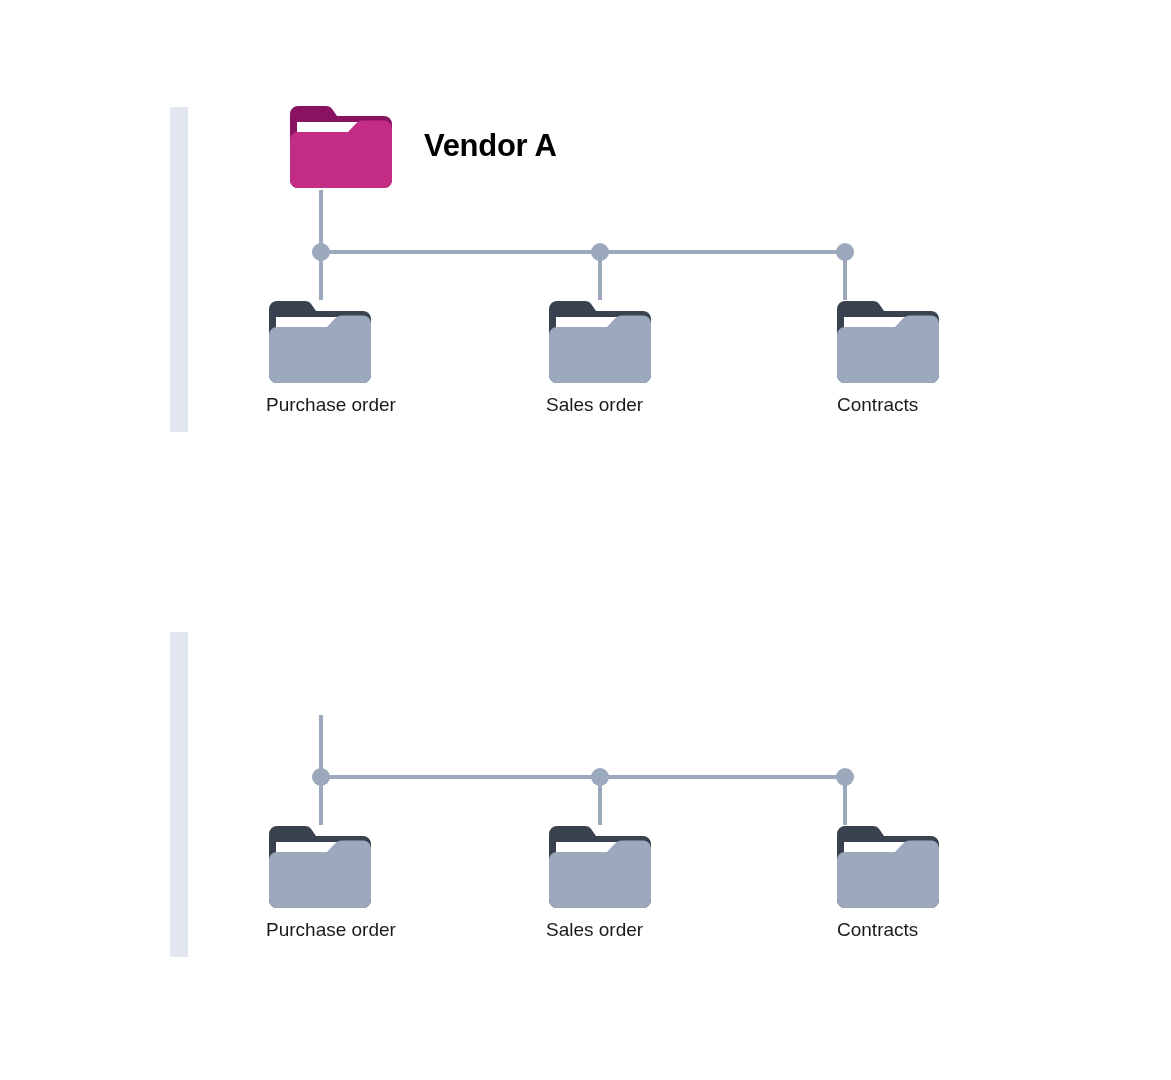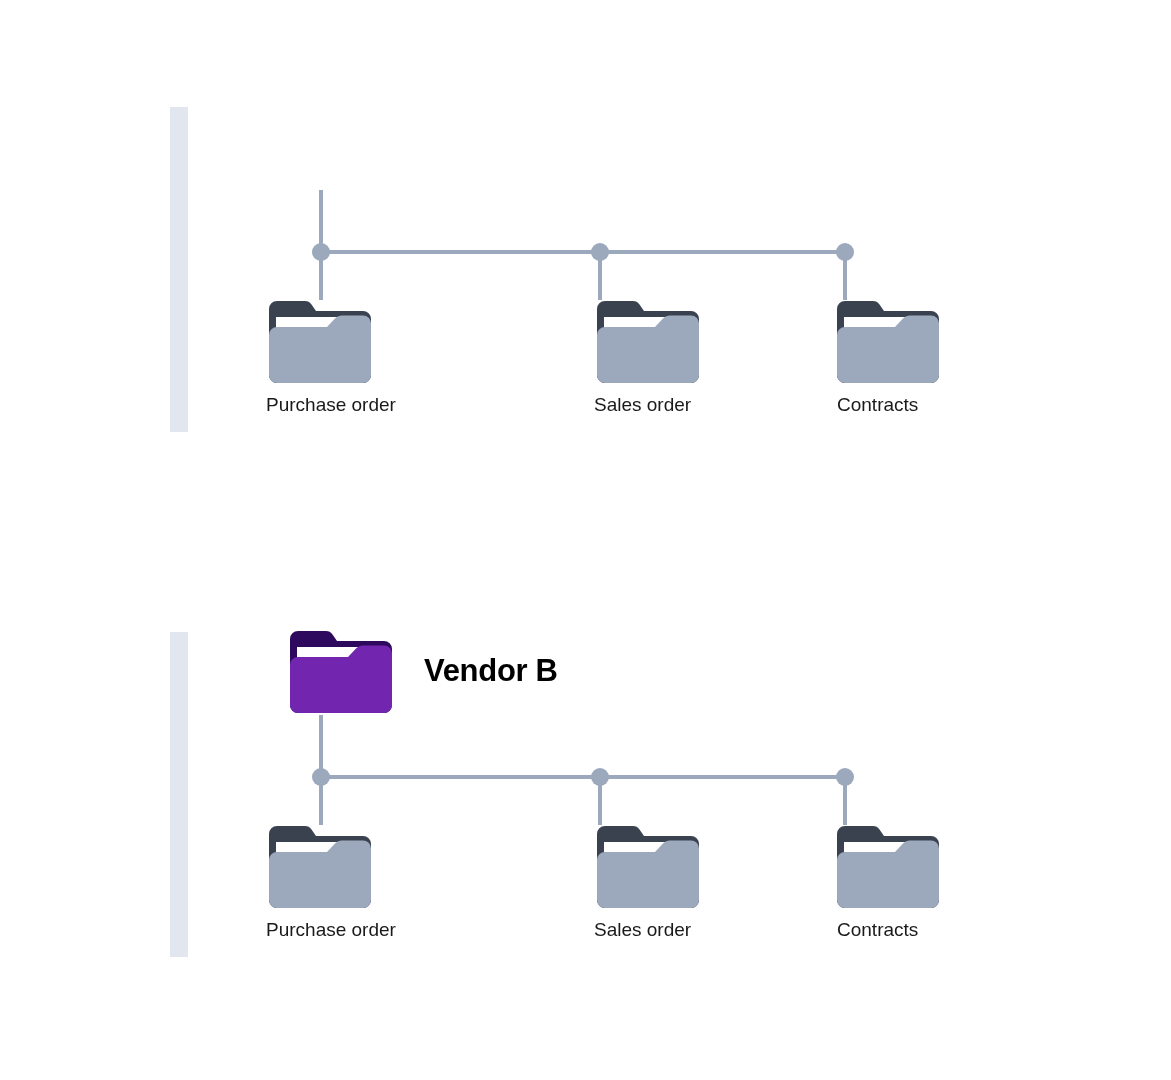--- a/index.html
+++ b/index.html
@@ -90,21 +90,21 @@
     left: 0;
     font-size: 19px;
     color: #1a1a1a;
     white-space: nowrap;
     line-height: 1;
   }
   #group-a .child-node:nth-of-type(1),
   #group-b .child-node:nth-of-type(1) { left: 265px; }
 
   .child-1 { left: 265px; }
-  .child-2 { left: 545px; margin-left: 48px; }
+  .child-2 { left: 545px; }
   .child-3 { left: 797px; margin-left: 36px; }
 
   .child-1 .label { left: 1px; }
   .child-2 .label { left: 1px; }
   .child-3 .label { left: 4px; }
 </style>
 </head>
 <body>
 
 <div class="canvas">
@@ -121,20 +121,28 @@
 
       <line x1="600" y1="252" x2="600" y2="300" stroke="#9ca9bd" stroke-width="4"></line>
 
       <line x1="845" y1="252" x2="845" y2="300" stroke="#9ca9bd" stroke-width="4"></line>
 
       <circle cx="321" cy="252" r="9" fill="#9ca9bd"></circle>
       <circle cx="600" cy="252" r="9" fill="#9ca9bd"></circle>
       <circle cx="845" cy="252" r="9" fill="#9ca9bd"></circle>
     </svg>
 
+    <div class="root-row">
+      <svg class="folder folder-root" viewBox="0 0 110 98">
+        <path d="M4 18 a8 8 0 0 1 8-8 h28 a8 8 0 0 1 6.5 3.4 L51 20 h47 a8 8 0 0 1 8 8 v56 a8 8 0 0 1 -8 8 h-86 a8 8 0 0 1 -8 -8 z" fill="#8a1263"></path>
+        <rect x="11" y="26" width="88" height="30" fill="#ffffff"></rect>
+        <path d="M4 44 a8 8 0 0 1 8-8 h50 l8.5-9 a8 8 0 0 1 6-2.6 h21.5 a8 8 0 0 1 8 8 v51.6 a8 8 0 0 1 -8 8 h-86 a8 8 0 0 1 -8 -8 z" fill="#c32c84"></path>
+      </svg>
+      <div class="root-title">Vendor A</div>
+    </div>
 
     <div class="child-node child-1">
       <svg class="folder folder-child" viewBox="0 0 110 98">
         <path d="M4 18 a8 8 0 0 1 8-8 h28 a8 8 0 0 1 6.5 3.4 L51 20 h47 a8 8 0 0 1 8 8 v56 a8 8 0 0 1 -8 8 h-86 a8 8 0 0 1 -8 -8 z" fill="#3a4250"></path>
         <rect x="11" y="26" width="88" height="30" fill="#ffffff"></rect>
         <path d="M4 44 a8 8 0 0 1 8-8 h50 l8.5-9 a8 8 0 0 1 6-2.6 h21.5 a8 8 0 0 1 8 8 v51.6 a8 8 0 0 1 -8 8 h-86 a8 8 0 0 1 -8 -8 z" fill="#9ca9bd"></path>
       </svg>
       <div class="label">Purchase order</div>
     </div>
 
@@ -165,28 +173,20 @@
     <svg class="connectors" viewBox="0 0 1171 540" width="1171" height="540">
       <line x1="321" y1="190" x2="321" y2="300" stroke="#9ca9bd" stroke-width="4"></line>
       <line x1="321" y1="252" x2="845" y2="252" stroke="#9ca9bd" stroke-width="4"></line>
       <line x1="600" y1="252" x2="600" y2="300" stroke="#9ca9bd" stroke-width="4"></line>
       <line x1="845" y1="252" x2="845" y2="300" stroke="#9ca9bd" stroke-width="4"></line>
       <circle cx="321" cy="252" r="9" fill="#9ca9bd"></circle>
       <circle cx="600" cy="252" r="9" fill="#9ca9bd"></circle>
       <circle cx="845" cy="252" r="9" fill="#9ca9bd"></circle>
     </svg>
 
-    <div class="root-row">
-      <svg class="folder folder-root" viewBox="0 0 110 98">
-        <path d="M4 18 a8 8 0 0 1 8-8 h28 a8 8 0 0 1 6.5 3.4 L51 20 h47 a8 8 0 0 1 8 8 v56 a8 8 0 0 1 -8 8 h-86 a8 8 0 0 1 -8 -8 z" fill="#2e0a5e"></path>
-        <rect x="11" y="26" width="88" height="30" fill="#ffffff"></rect>
-        <path d="M4 44 a8 8 0 0 1 8-8 h50 l8.5-9 a8 8 0 0 1 6-2.6 h21.5 a8 8 0 0 1 8 8 v51.6 a8 8 0 0 1 -8 8 h-86 a8 8 0 0 1 -8 -8 z" fill="#7226b0"></path>
-      </svg>
-      <div class="root-title">Vendor B</div>
-    </div>
 
     <div class="child-node child-1">
       <svg class="folder folder-child" viewBox="0 0 110 98">
         <path d="M4 18 a8 8 0 0 1 8-8 h28 a8 8 0 0 1 6.5 3.4 L51 20 h47 a8 8 0 0 1 8 8 v56 a8 8 0 0 1 -8 8 h-86 a8 8 0 0 1 -8 -8 z" fill="#3a4250"></path>
         <rect x="11" y="26" width="88" height="30" fill="#ffffff"></rect>
         <path d="M4 44 a8 8 0 0 1 8-8 h50 l8.5-9 a8 8 0 0 1 6-2.6 h21.5 a8 8 0 0 1 8 8 v51.6 a8 8 0 0 1 -8 8 h-86 a8 8 0 0 1 -8 -8 z" fill="#9ca9bd"></path>
       </svg>
       <div class="label">Purchase order</div>
     </div>
 

